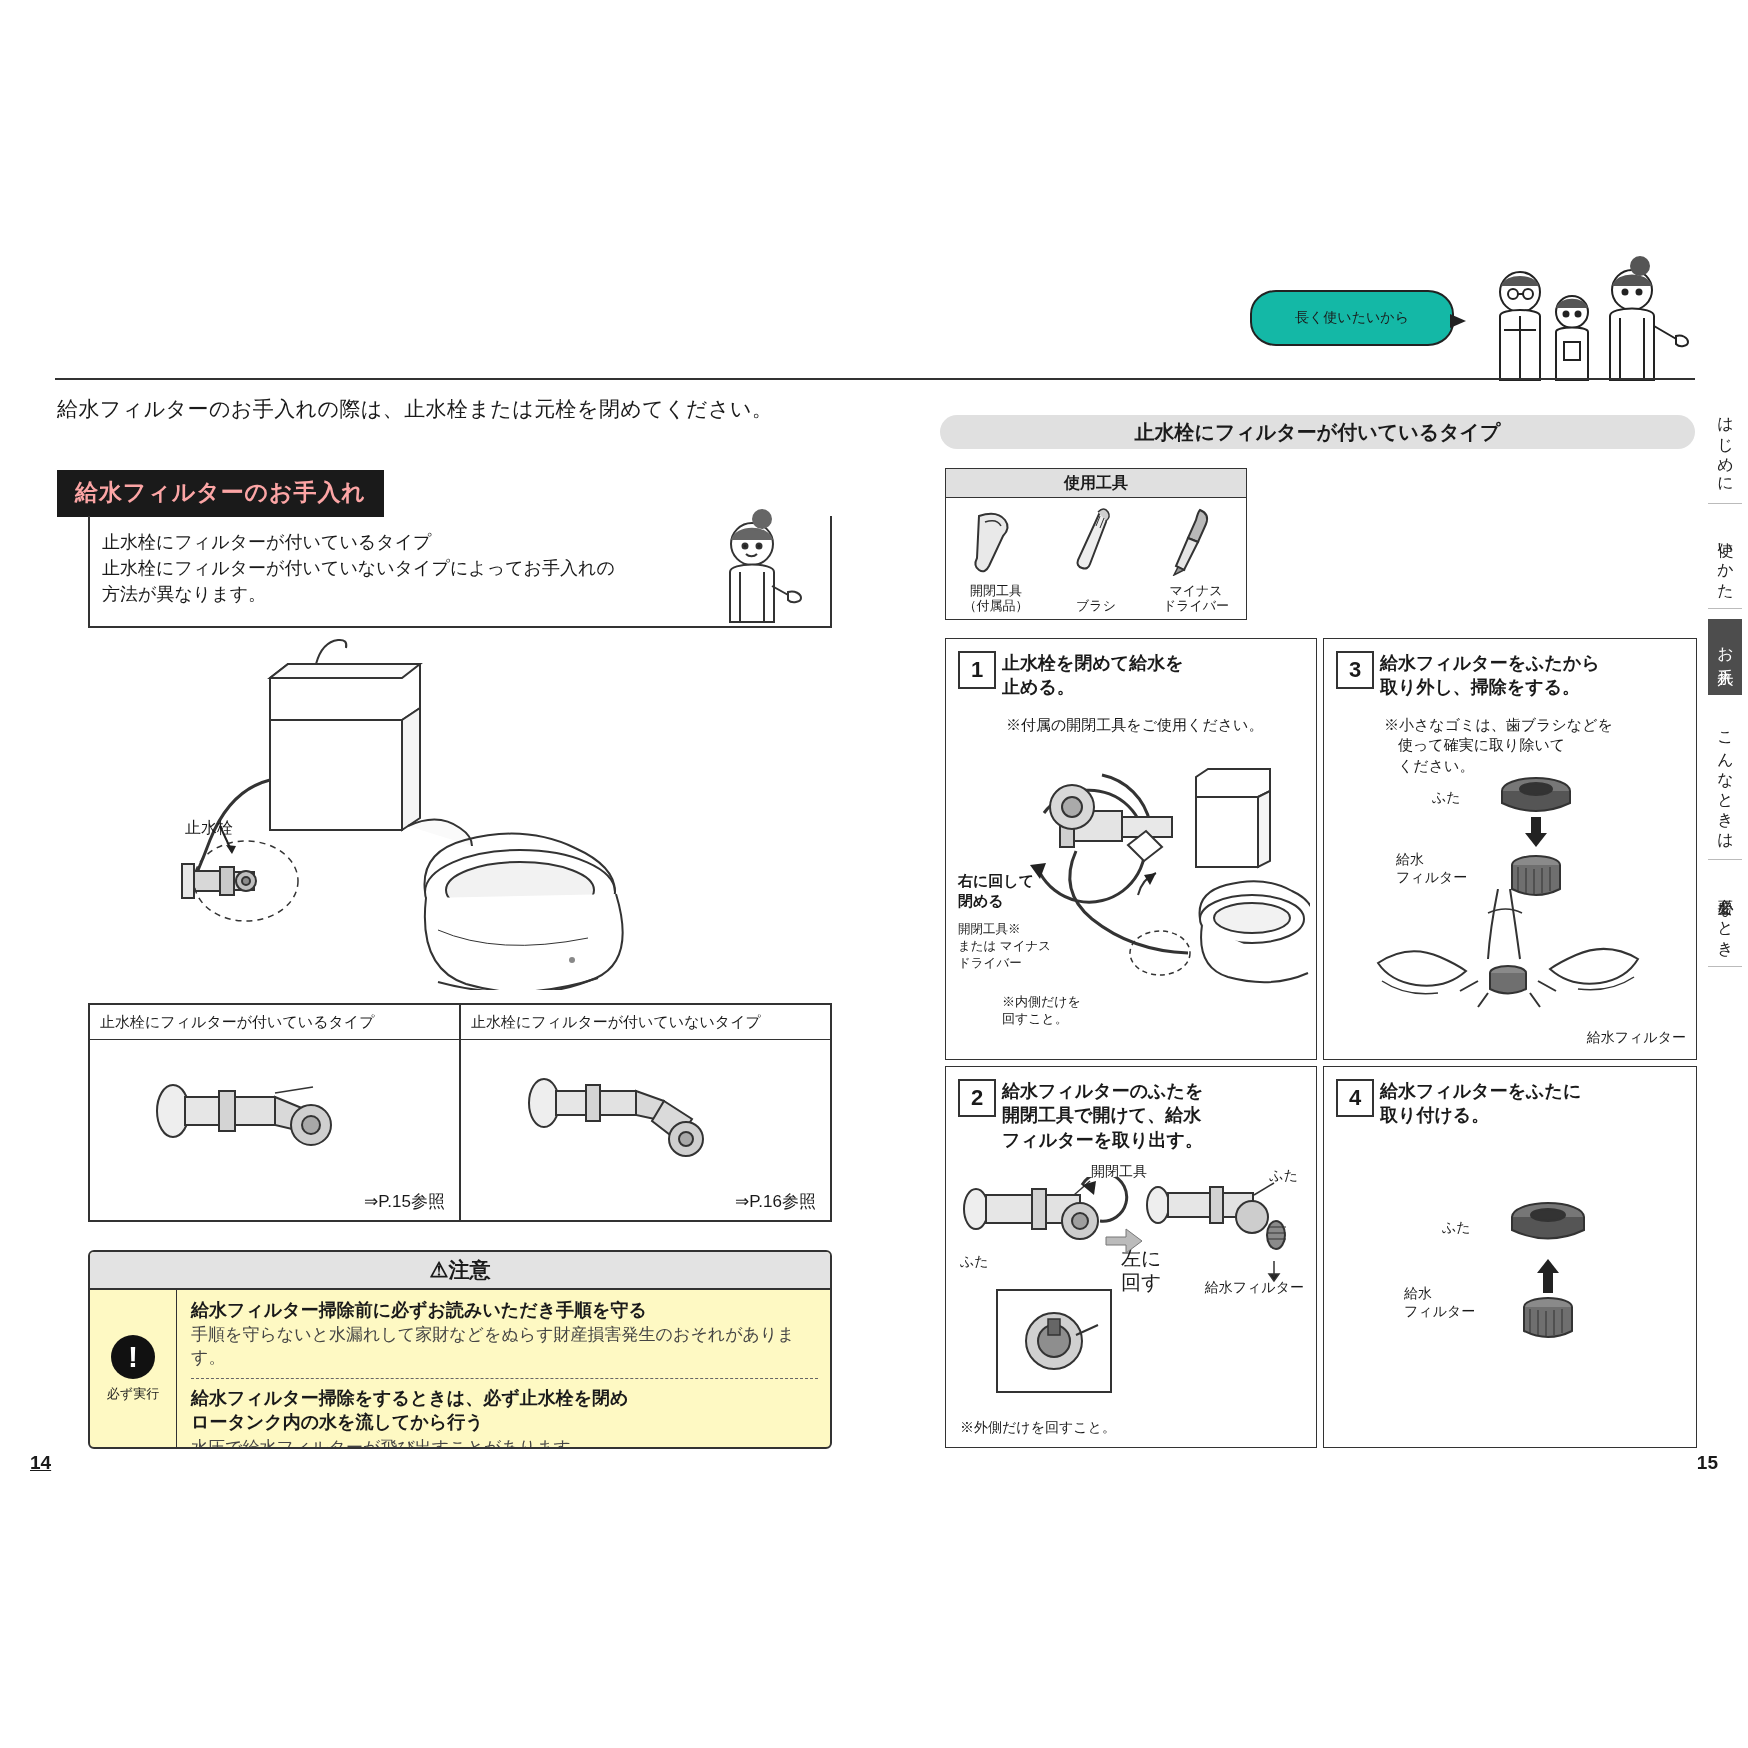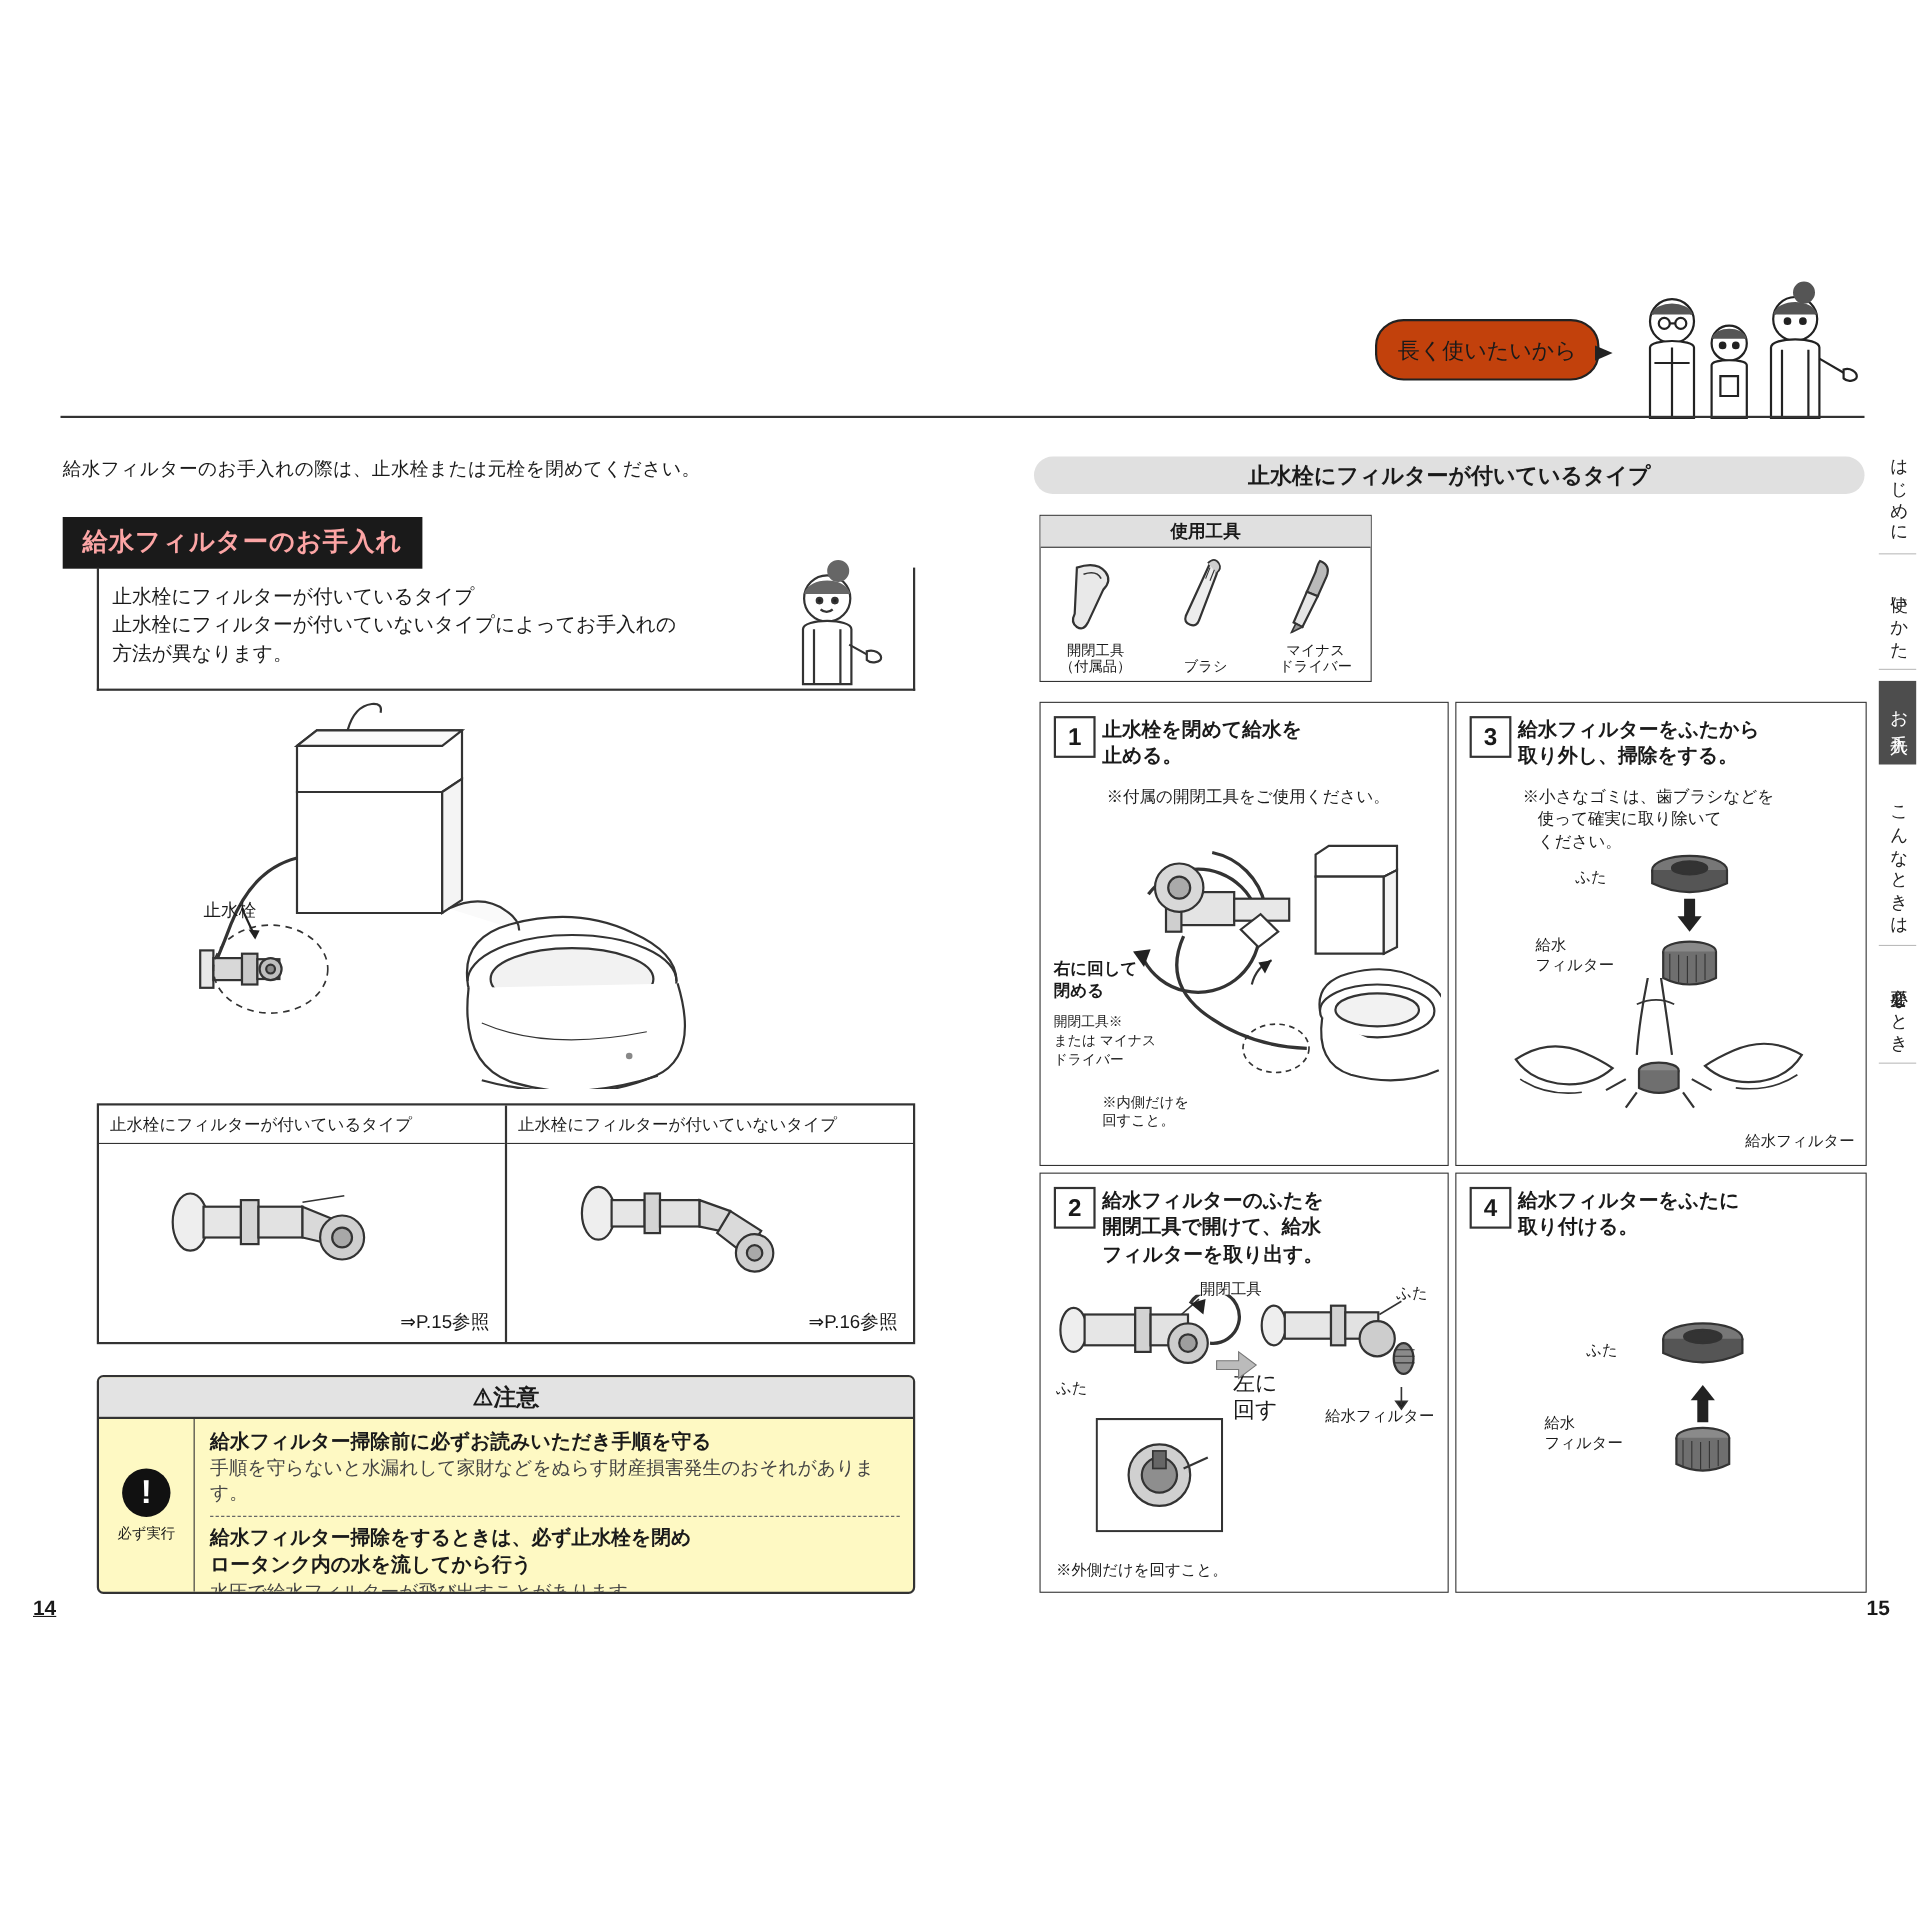--- a/index.html
+++ b/index.html
@@ -25,23 +25,23 @@
     position: absolute;
     left: 1250px; top: 280px;
     width: 460px; height: 110px;
   }
   .bubble {
     position: absolute;
     left: 0; top: 10px;
     width: 200px; height: 52px;
     border: 2px solid #222;
     border-radius: 26px / 24px;
-    background: #c2410c;
+    background: #14b8a6;
     display: flex; align-items: center; justify-content: center;
-    font-size: 20px;
+    font-size: 14px;
   }
   .bubble:after {
     content: "";
     position: absolute;
     right: -14px; top: 22px;
     width: 0; height: 0;
     border-left: 16px solid #222;
     border-top: 7px solid transparent;
     border-bottom: 7px solid transparent;
   }
@@ -53,22 +53,22 @@
   
   .hrule {
     position: absolute;
     left: 55px; top: 378px;
     width: 1640px; height: 2px;
     background: #333;
   }
   
   .left-page { position: absolute; left: 0; top: 0; width: 880px; height: 1748px; }
   .intro-line {
-    position: absolute; left: 57px; top: 415px;
-    font-size: 17px; letter-spacing: .02em;
+    position: absolute; left: 57px; top: 395px;
+    font-size: 21px; letter-spacing: .02em;
   }
   .section-title {
     position: absolute; left: 57px; top: 470px;
     background: #1a1a1a; color: #fca5a5;
     font-size: 23px; font-weight: bold;
     padding: 7px 18px 9px 18px;
     letter-spacing: .04em;
   }
   .intro-box {
     position: absolute; left: 88px; top: 516px;

